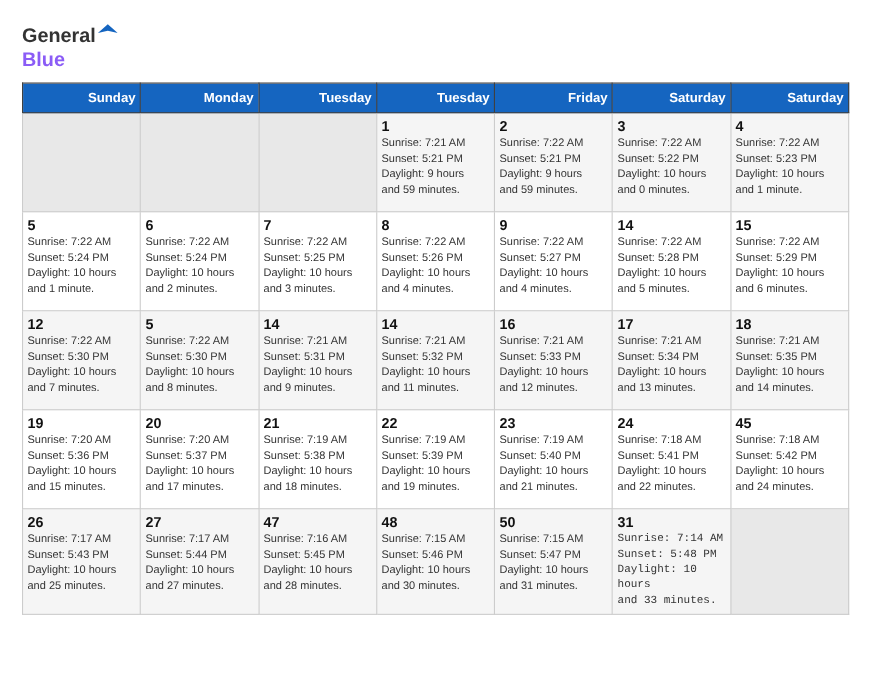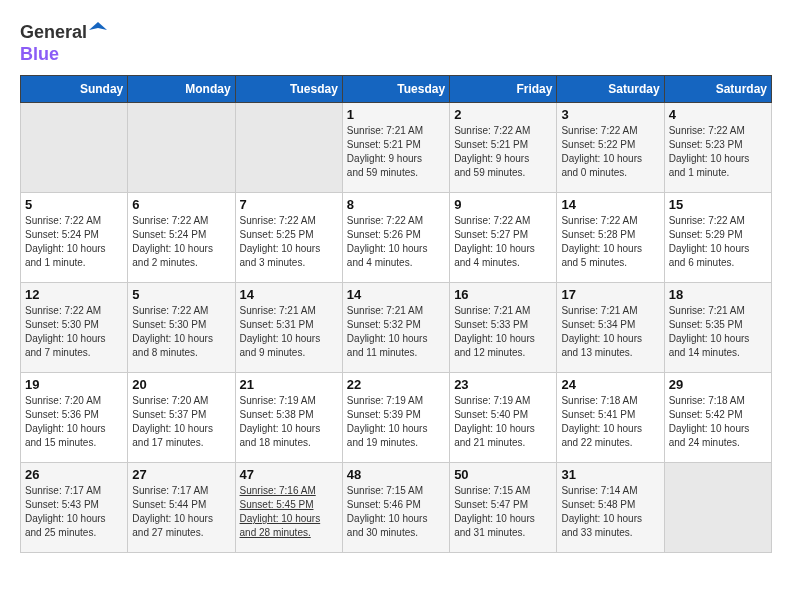--- a/index.html
+++ b/index.html
@@ -295,21 +295,21 @@
 and 21 minutes.</div>
         </td>
         <td>
           <span class="day-num">24</span>
           <div class="day-info" style="white-space: pre-line;">Sunrise: 7:18 AM
 Sunset: 5:41 PM
 Daylight: 10 hours
 and 22 minutes.</div>
         </td>
         <td>
-          <span class="day-num">29</span>
+          <span class="day-num">45</span>
           <div class="day-info" style="white-space: pre-line;">Sunrise: 7:18 AM
 Sunset: 5:42 PM
 Daylight: 10 hours
 and 24 minutes.</div>
         </td>
       </tr>
       <tr>
         <td>
           <span class="day-num">26</span>
           <div class="day-info" style="white-space: pre-line;">Sunrise: 7:17 AM
@@ -319,42 +319,42 @@
         </td>
         <td>
           <span class="day-num">27</span>
           <div class="day-info" style="white-space: pre-line;">Sunrise: 7:17 AM
 Sunset: 5:44 PM
 Daylight: 10 hours
 and 27 minutes.</div>
         </td>
         <td>
           <span class="day-num">47</span>
-          <div class="day-info" style="white-space: pre-line; text-decoration: underline;">Sunrise: 7:16 AM
+          <div class="day-info" style="white-space: pre-line;">Sunrise: 7:16 AM
 Sunset: 5:45 PM
 Daylight: 10 hours
 and 28 minutes.</div>
         </td>
         <td>
           <span class="day-num">48</span>
           <div class="day-info" style="white-space: pre-line;">Sunrise: 7:15 AM
 Sunset: 5:46 PM
 Daylight: 10 hours
 and 30 minutes.</div>
         </td>
         <td>
           <span class="day-num">50</span>
           <div class="day-info" style="white-space: pre-line;">Sunrise: 7:15 AM
 Sunset: 5:47 PM
 Daylight: 10 hours
 and 31 minutes.</div>
         </td>
         <td>
           <span class="day-num">31</span>
-          <div class="day-info" style="white-space: pre-line;">Sunrise: 7:14 AM
+          <div class="day-info" style="white-space: pre-line; font-family: Liberation Mono, monospace;">Sunrise: 7:14 AM
 Sunset: 5:48 PM
 Daylight: 10 hours
 and 33 minutes.</div>
         </td>
         <td class="empty-cell"></td>
       </tr>
     </tbody>
 </table>
 
 </body></html>

